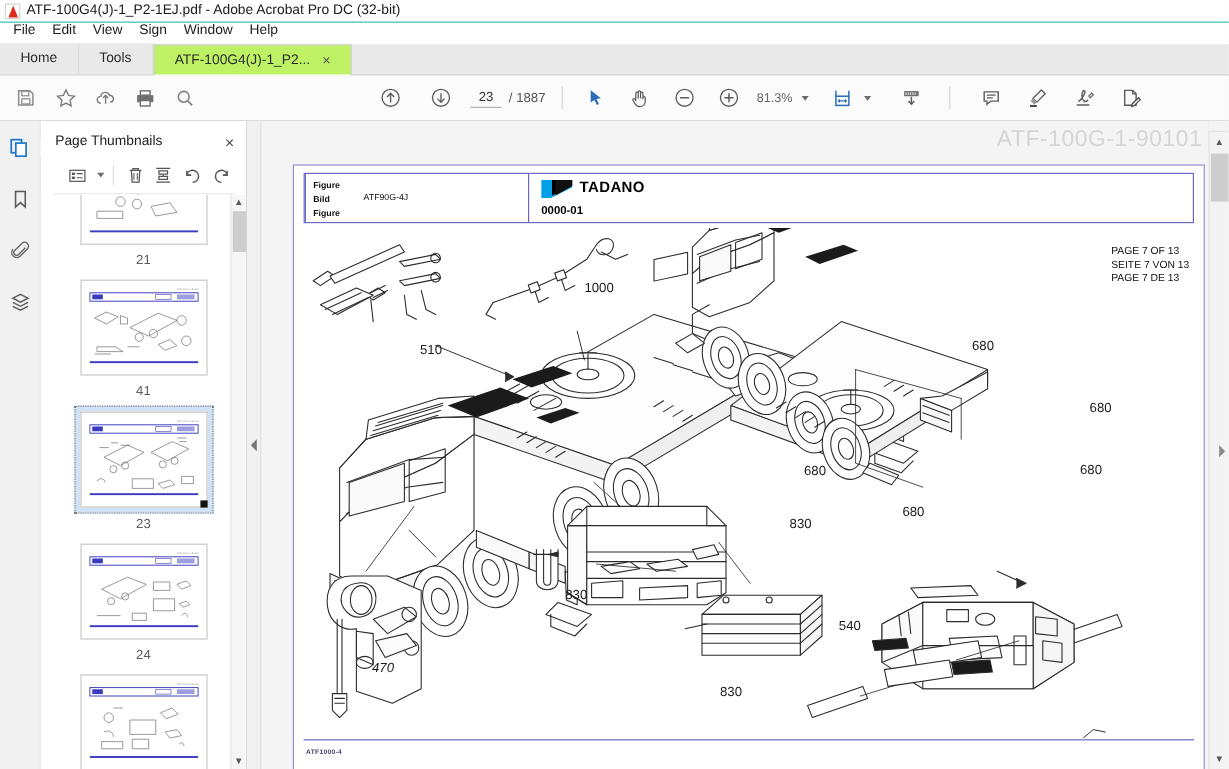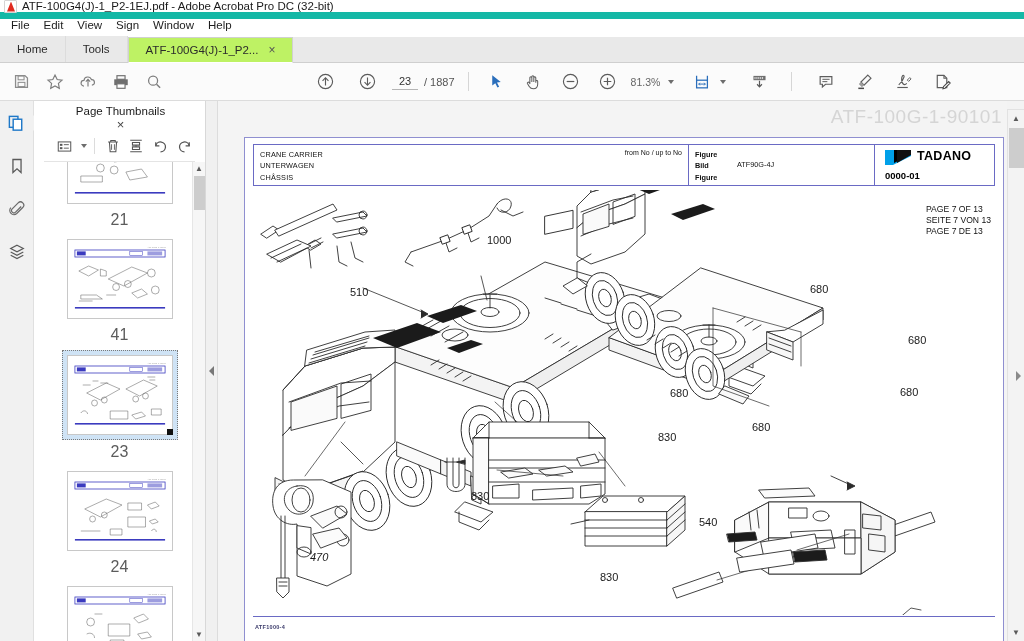--- a/index.html
+++ b/index.html
@@ -7,21 +7,21 @@
     width: 1024px; height: 641px;
     font-family: "Liberation Sans", sans-serif;
     background: #ffffff;
     overflow: hidden;
   }
   #app { position: relative; width: 1024px; height: 641px; background:#f1f1f1; }
 
   
   .titlebar {
     height: 19px; background: #ffffff; display: flex; align-items: center;
-    padding-left: 4px; border-bottom: 7px solid #14b8a6;
+    padding-left: 4px; border-bottom: 1px solid #14b8a6;
   }
   .acro-logo {
     width: 13px; height: 13px; background: #ffffff; border:1px solid #d4d4d4;
     border-radius: 1px; position: relative; margin-right: 5px; flex: none;
   }
   .acro-logo::after {
     content: ""; position: absolute; left: 2px; top: 1px; width: 8px; height: 10px;
     background: #e02b20;
     clip-path: polygon(50% 0%, 100% 100%, 0% 100%);
   }
@@ -91,21 +91,21 @@
     border-left:7px solid #f1f1f1;
   }
 
   
   .thumbpanel {
     width: 172px; background: #ffffff; border-right: 1px solid #d8d8d8;
     display: flex; flex-direction: column; position: relative;
   }
   .tp-head {
     height: 26px; display: flex; align-items: center; justify-content: space-between;
-    padding: 0 10px 0 12px; font-size: 11.5px; color: #1b1b1b; margin-top: 4px; flex-direction: column;
+    padding: 0 10px 0 12px; font-size: 11.5px; color: #1b1b1b; margin-top: 4px;
   }
   .tp-close { font-size: 13px; color: #444; }
   .tp-tools {
     height: 31px; display: flex; align-items: center; gap: 2px; padding-left: 10px;
     border-bottom: 1px solid #e4e4e4; margin: 0 10px;
   }
   .tp-tool { width: 25px; height: 24px; display:flex; align-items:center; justify-content:center; }
   .tp-sep { width: 1px; height: 16px; background: #dcdcdc; margin: 0 5px; }
   .thumb-scroll {
     flex: 1; overflow: hidden; position: relative; padding-top: 4px; background:#fff;
@@ -115,21 +115,21 @@
     width: 106px; background: #ffffff; border: 1px solid #c8c8c8; padding: 3px;
     position: relative;
   }
   .thumb-item.current .thumb-outer {
     border: 1px dotted #7a7a7a; background: #cfe3f5; padding: 4px;
   }
   .thumb-outer { padding: 4px; }
   .thumb-page {
     width: 100%; height: 72px; background: #ffffff; position: relative; overflow: hidden;
   }
-  .thumb-num { font-size: 16px; color: #5c5c5c; margin-top: 3px; }
+  .thumb-num { font-size: 11px; color: #5c5c5c; margin-top: 3px; }
   .thumb-item.current .thumb-frame::after{
     content:""; position:absolute; right:-1px; bottom:-1px; width:6px; height:6px; background:#111;
   }
   .tscroll {
     position: absolute; right: 0; top: 0; bottom: 0; width: 13px;
     background: #f6f6f6; border-left: 1px solid #e6e6e6;
   }
   .tscroll .arrow { height: 13px; display:flex; align-items:center; justify-content:center; font-size:8px; color:#5a5a5a; }
   .tscroll .arrow.bot { position:absolute; bottom:0; left:0; right:0; }
   .tscroll .thumbbar { position:absolute; top:14px; left:1px; width:11px; height:34px; background:#cdcdcd; }
@@ -592,26 +592,20 @@
       <div class="tri"></div>
     </div>
 
     <div class="viewport">
       <div class="watermark">ATF-100G-1-90101</div>
 
       <div class="page">
         <div class="page-inner">
 
           <div class="titleblock">
-            <div class="tb-left">
-              <div class="ln">CRANE CARRIER</div>
-              <div class="ln">UNTERWAGEN</div>
-              <div class="ln">CHÂSSIS</div>
-              <div class="fromno">from No / up to No</div>
-            </div>
             <div class="tb-mid">
               <div class="ln">Figure</div>
               <div class="ln">Bild</div>
               <div class="ln">Figure</div>
               <div class="figno">ATF90G-4J</div>
             </div>
             <div class="tb-right">
               <svg class="tad-logo" viewBox="0 0 26 15">
                 <path d="M0 0h26v6L8 15H0z" fill="#00a0e9"></path>
                 <path d="M9 0h17v4.5L13 11 9 13z" fill="#000"></path>

